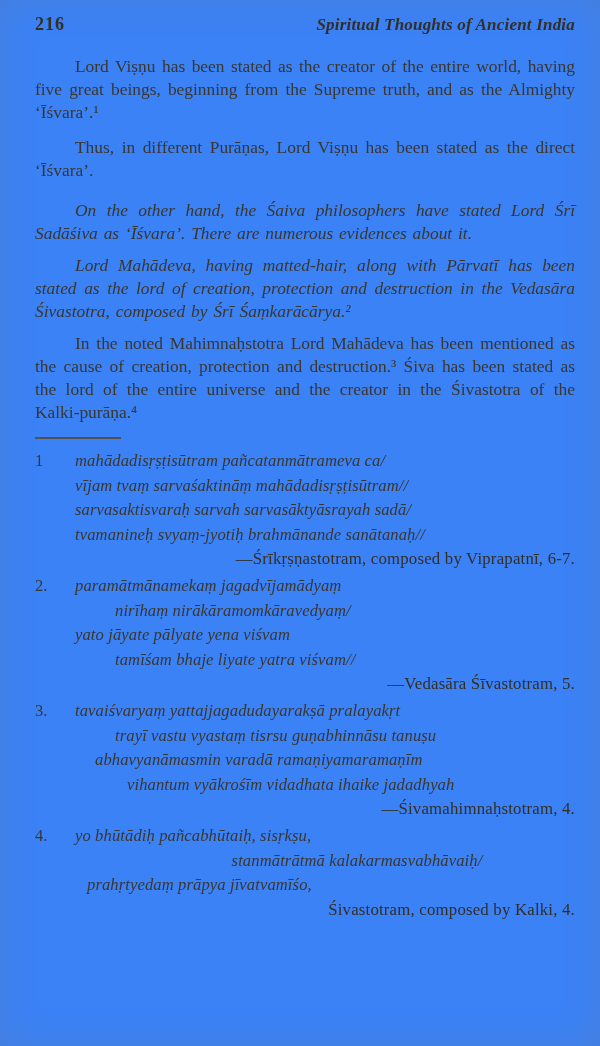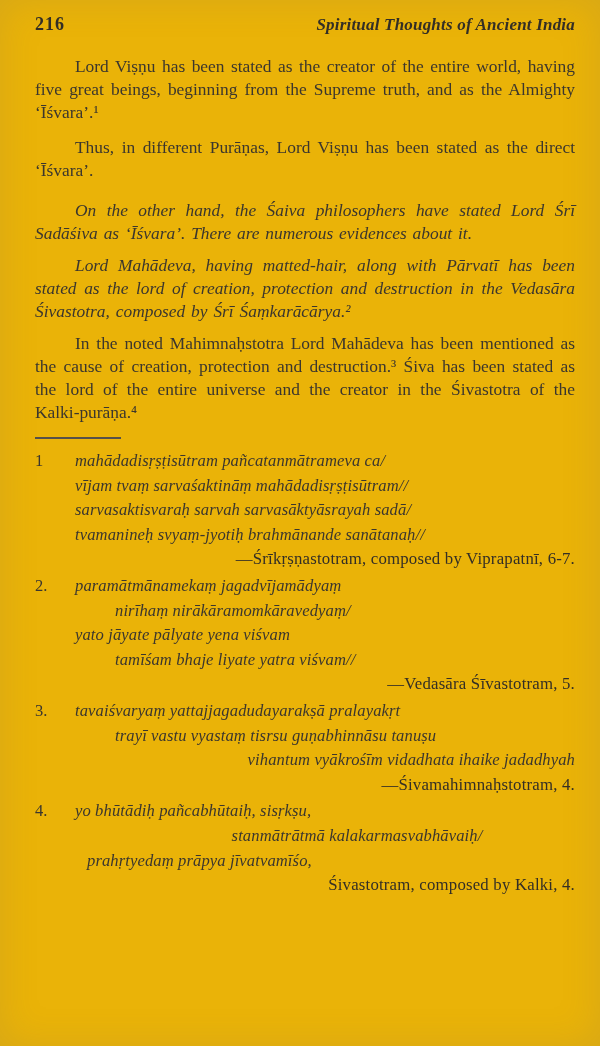--- a/index.html
+++ b/index.html
@@ -7,21 +7,21 @@
     width:600px;height:1046px;
     background:#f6f4ef;
     font-family:"Liberation Serif","DejaVu Serif",serif;
     color:#39342c;
     overflow:hidden;
   }
   .page{
     width:600px;height:1046px;
     box-sizing:border-box;
     padding:14px 25px 0 35px;
-    background:#eab308;
+    background:#3b82f6;
     box-shadow:inset 0 0 38px rgba(120,110,95,.18);
   }
   
   .running-head{
     display:flex;justify-content:space-between;align-items:baseline;
     margin-bottom:20px;
   }
   .page-number{
     font-weight:bold;font-size:18px;letter-spacing:1px;color:#332e26;
   }
@@ -55,21 +55,21 @@
   }
   .fn-verses{flex:1;}
   .verse{
     font-style:italic;line-height:24.6px;white-space:nowrap;
     letter-spacing:.1px;
   }
   .m12{margin-left:12px;}
   .m20{margin-left:20px;}
   .m40{margin-left:40px;}
   .m48{margin-left:64px;text-align:center;}
-  .m52{margin-left:52px;text-align:right;}
+  .m52{margin-left:52px;}
   .fn-attr{
     font-style:normal;text-align:right;line-height:24.6px;
     font-size:16.8px;color:#332e26;letter-spacing:.2px;
   }
 </style>
 </head>
 <body>
 
 <div class="page">
 
@@ -115,20 +115,21 @@
       </div>
       <div class="fn-attr">—Vedasāra Śīvastotram, 5.</div>
     </div>
 
     <div class="footnote">
       <div class="fn-row">
         <span class="fn-marker">3.</span>
         <div class="fn-verses">
           <div class="verse">tavaiśvaryaṃ yattajjagadudayarakṣā pralayakṛt</div>
           <div class="verse m40">trayī vastu vyastaṃ tisrsu guṇabhinnāsu tanuṣu</div>
+          <div class="verse m20">abhavyanāmasmin varadā ramaṇiyamaramaṇīm</div>
           <div class="verse m52">vihantum vyākrośīm vidadhata ihaike jadadhyah</div>
         </div>
       </div>
       <div class="fn-attr">—Śivamahimnaḥstotram, 4.</div>
     </div>
 
     <div class="footnote">
       <div class="fn-row">
         <span class="fn-marker">4.</span>
         <div class="fn-verses">

